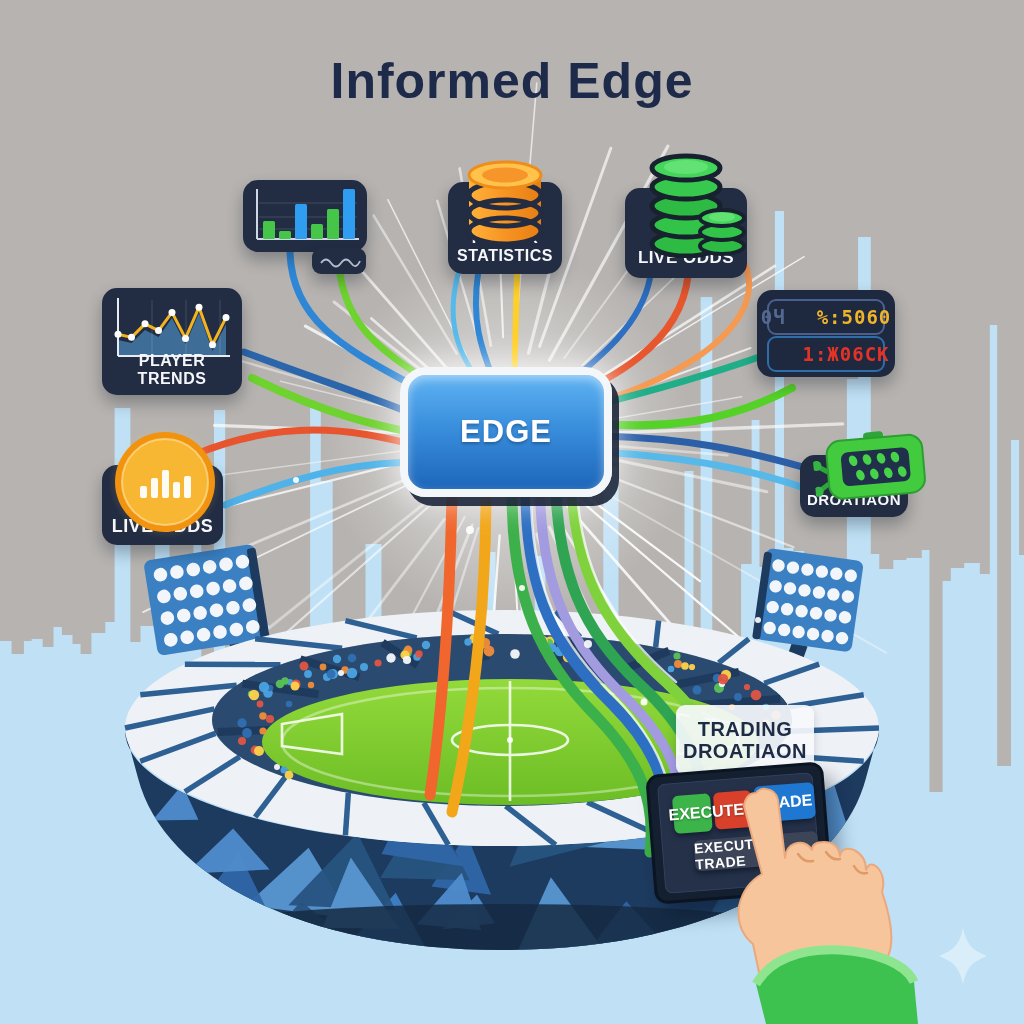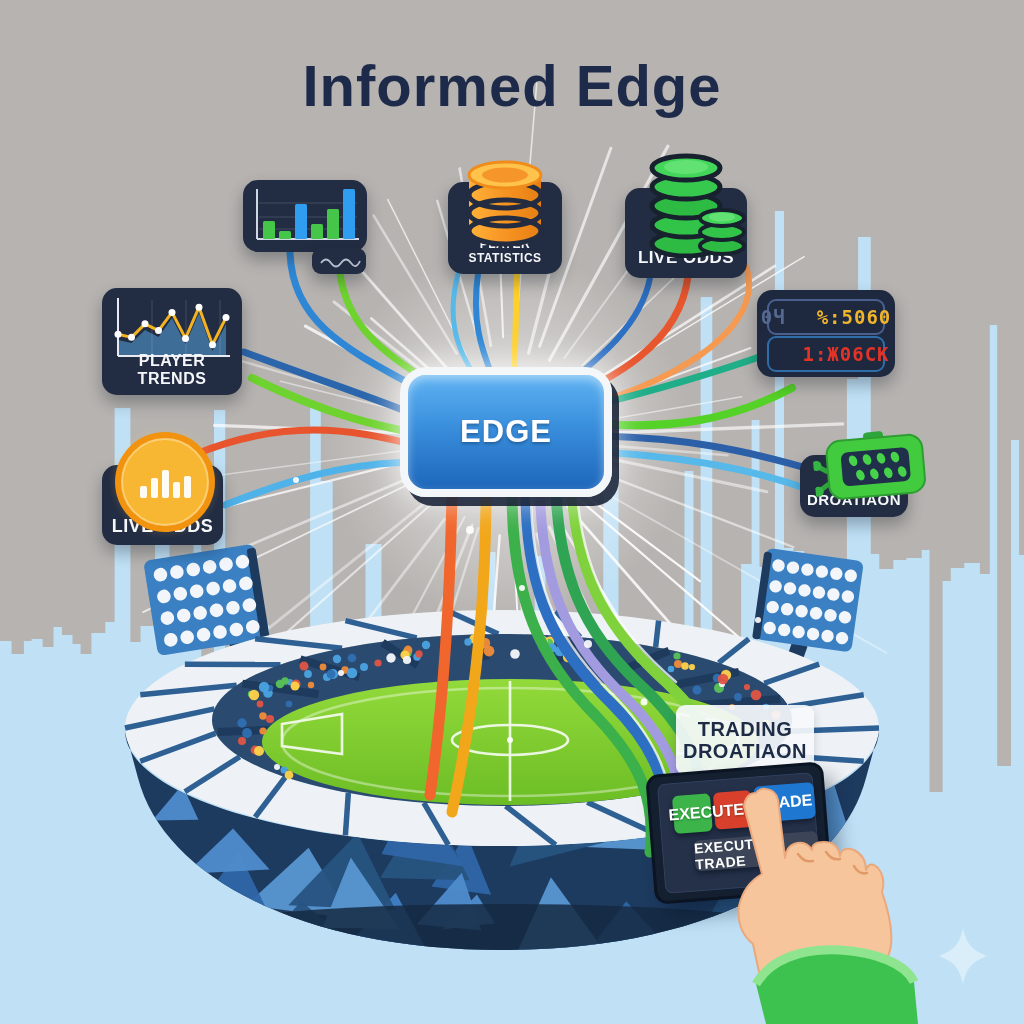--- a/index.html
+++ b/index.html
@@ -1,21 +1,21 @@
 <!DOCTYPE html>
 <html><head>
 <meta charset="utf-8">
 <style>
   html,body{margin:0;padding:0;background:#9aa0a6;}
   #canvas{position:relative;width:1024px;height:1024px;overflow:hidden;
     font-family:"Liberation Sans",sans-serif;background:#bfe0f5;}
   #scene,#overlay{position:absolute;left:0;top:0;pointer-events:none;}
   #scene{z-index:0;} #overlay{z-index:60;}
   .title{position:absolute;left:0;top:52px;width:100%;text-align:center;z-index:10;
-    font-size:58px;font-weight:bold;color:#1e2a4a;letter-spacing:1px;}
+    font-size:50px;font-weight:bold;color:#1e2a4a;letter-spacing:1px;}
   .card{position:absolute;background:#222c42;border-radius:15px;z-index:20;
     box-shadow:0 8px 16px rgba(10,16,30,.30);}
   .card-label{position:absolute;left:0;right:0;text-align:center;color:#f5f7fa;
     font-weight:bold;letter-spacing:.5px;line-height:1.12;}
   .icon{position:absolute;z-index:21;}
   .hub{position:absolute;left:400px;top:367px;width:212px;height:130px;z-index:22;
     box-sizing:border-box;border-radius:26px;border:8px solid #f4f7fa;
     background:linear-gradient(180deg,#5fb3f2 0%,#3a8fdd 45%,#1d66ba 100%);
     box-shadow:7px 9px 0 rgba(23,33,54,.88),0 0 34px rgba(255,255,255,.9),inset 0 4px 10px rgba(255,255,255,.45);
     display:flex;flex-direction:column;align-items:center;justify-content:center;}
@@ -389,21 +389,21 @@
         <rect x="96" y="4" width="12" height="50" rx="1.5" fill="#2f9df0"></rect>
       </svg>
   </div>
   <div class="card" style="left:312px;top:248px;width:54px;height:26px;border-radius:9px;">
     <svg width="54" height="26" viewBox="0 0 54 26">
       <path d="M9,15 q5,-7 10,0 t10,0 t10,0 t9,-2" stroke="#cfd6e4" stroke-width="1.8" fill="none" opacity=".85"></path>
     </svg>
   </div>
 
   <div class="card" style="left:448px;top:182px;width:114px;height:92px;">
-    <div class="card-label" style="bottom:9px;font-size:12px;">
+    <div class="card-label" style="bottom:9px;font-size:16px;">
       <div>PLAYER</div>
       <div>STATISTICS</div>
     </div>
   </div>
   <svg class="icon" style="left:459px;top:155px;" width="92" height="96" viewBox="0 0 92 96">
     <defs>
         <linearGradient id="dbg" x1="0" y1="0" x2="1" y2="0">
           <stop offset="0" stop-color="#ffb23a"></stop>
           <stop offset=".5" stop-color="#f79422"></stop>
           <stop offset="1" stop-color="#e67e14"></stop>

